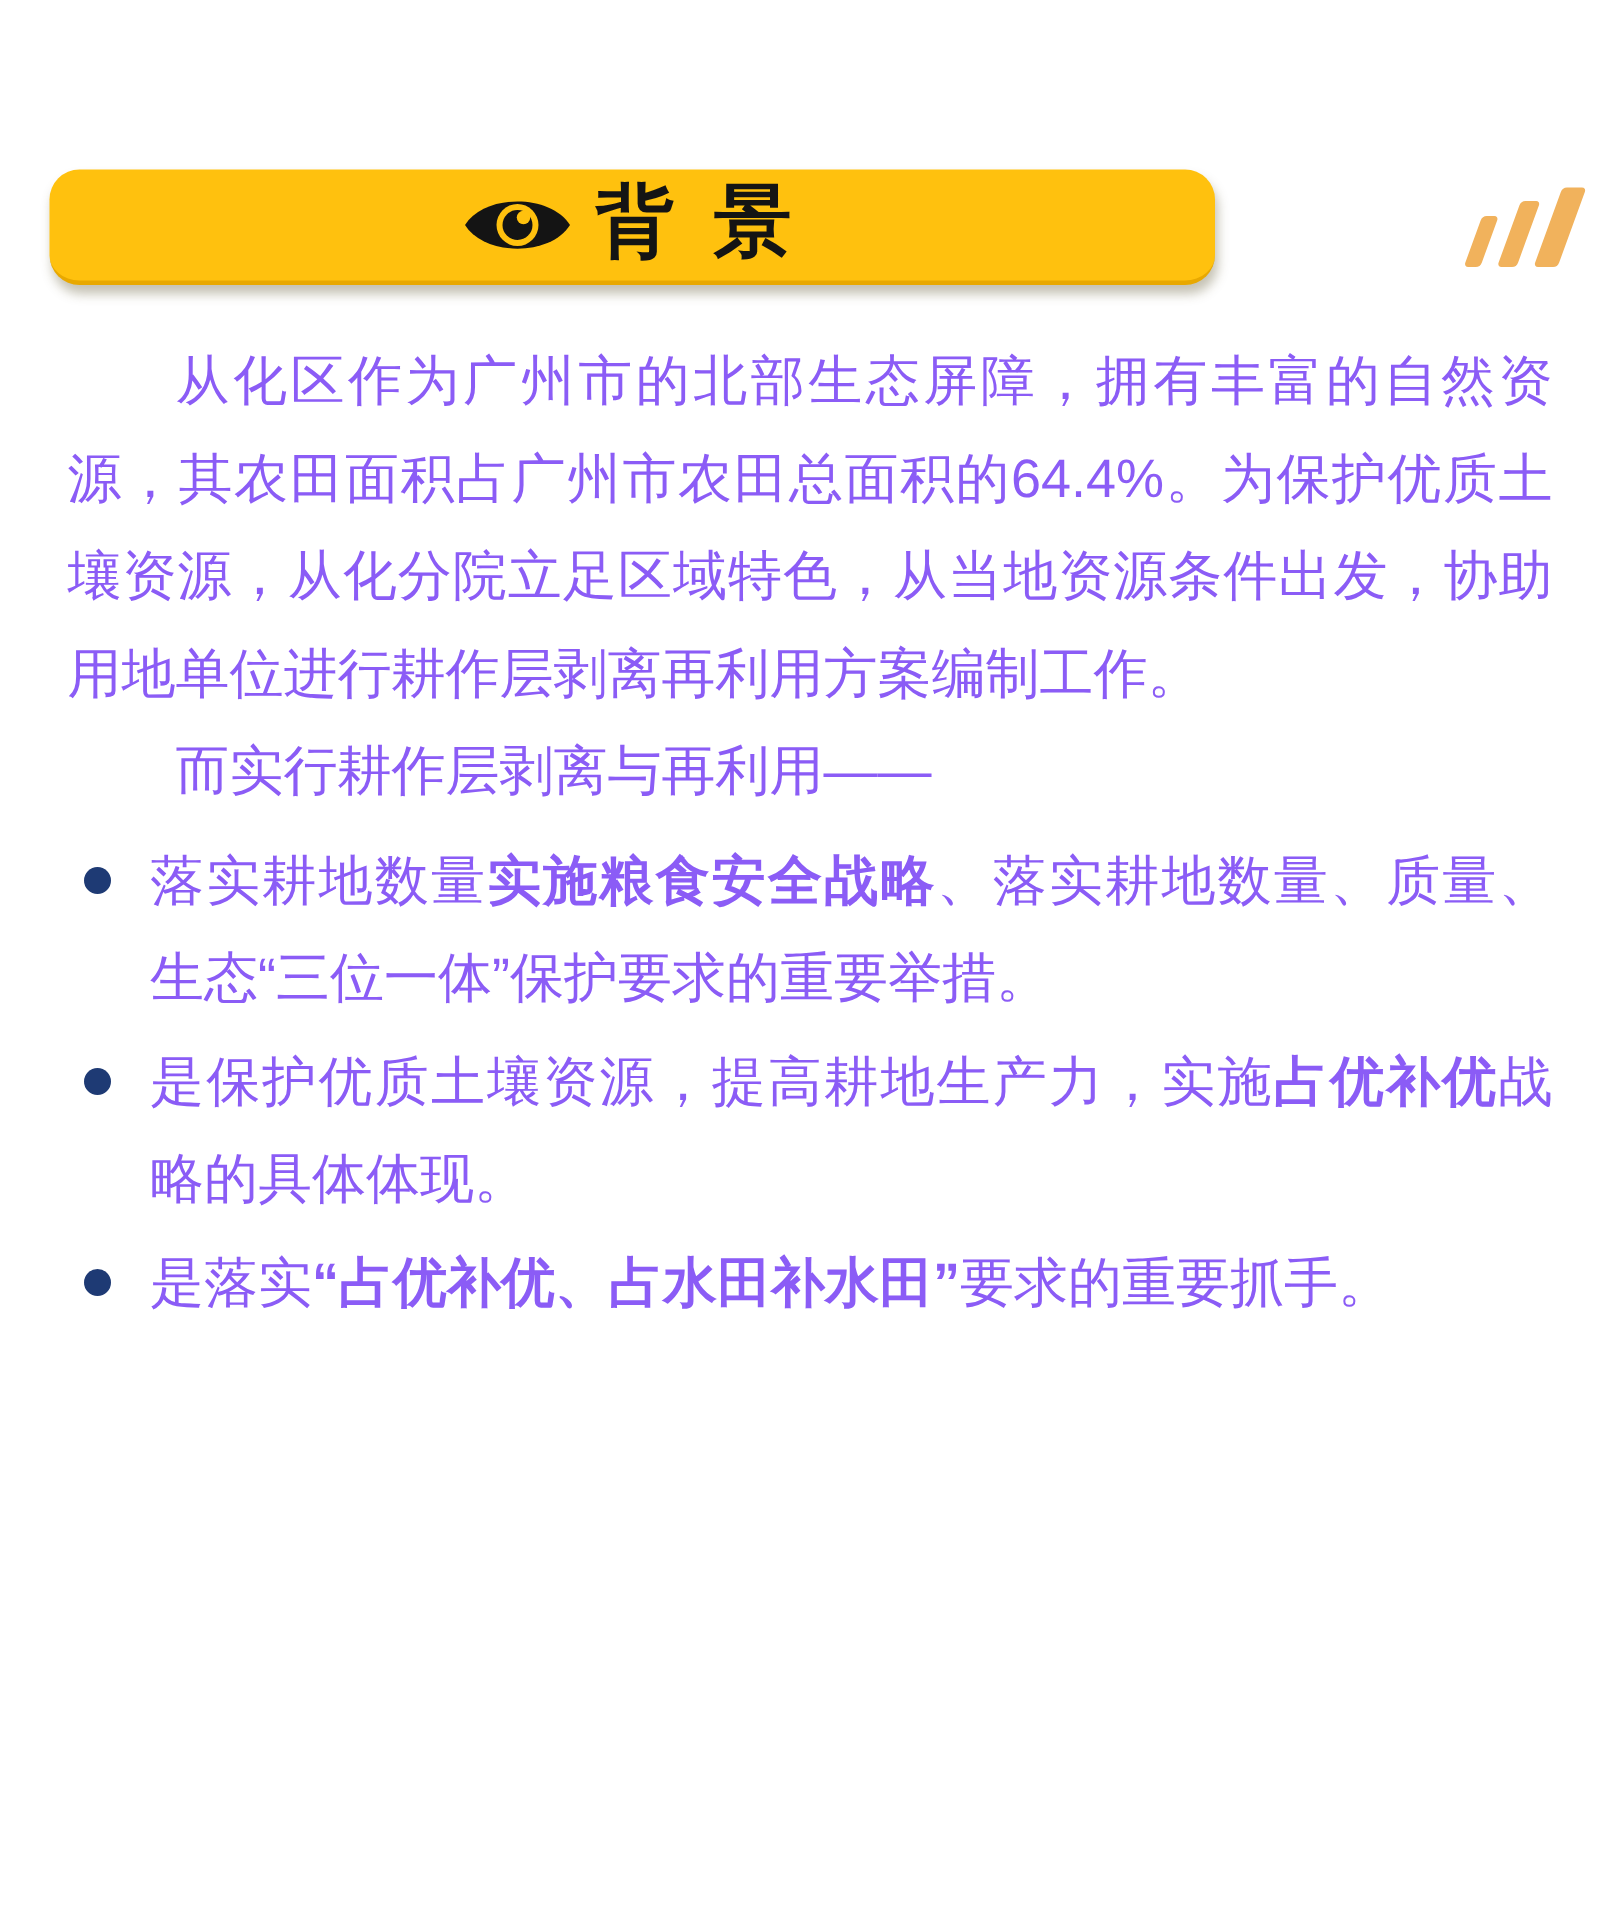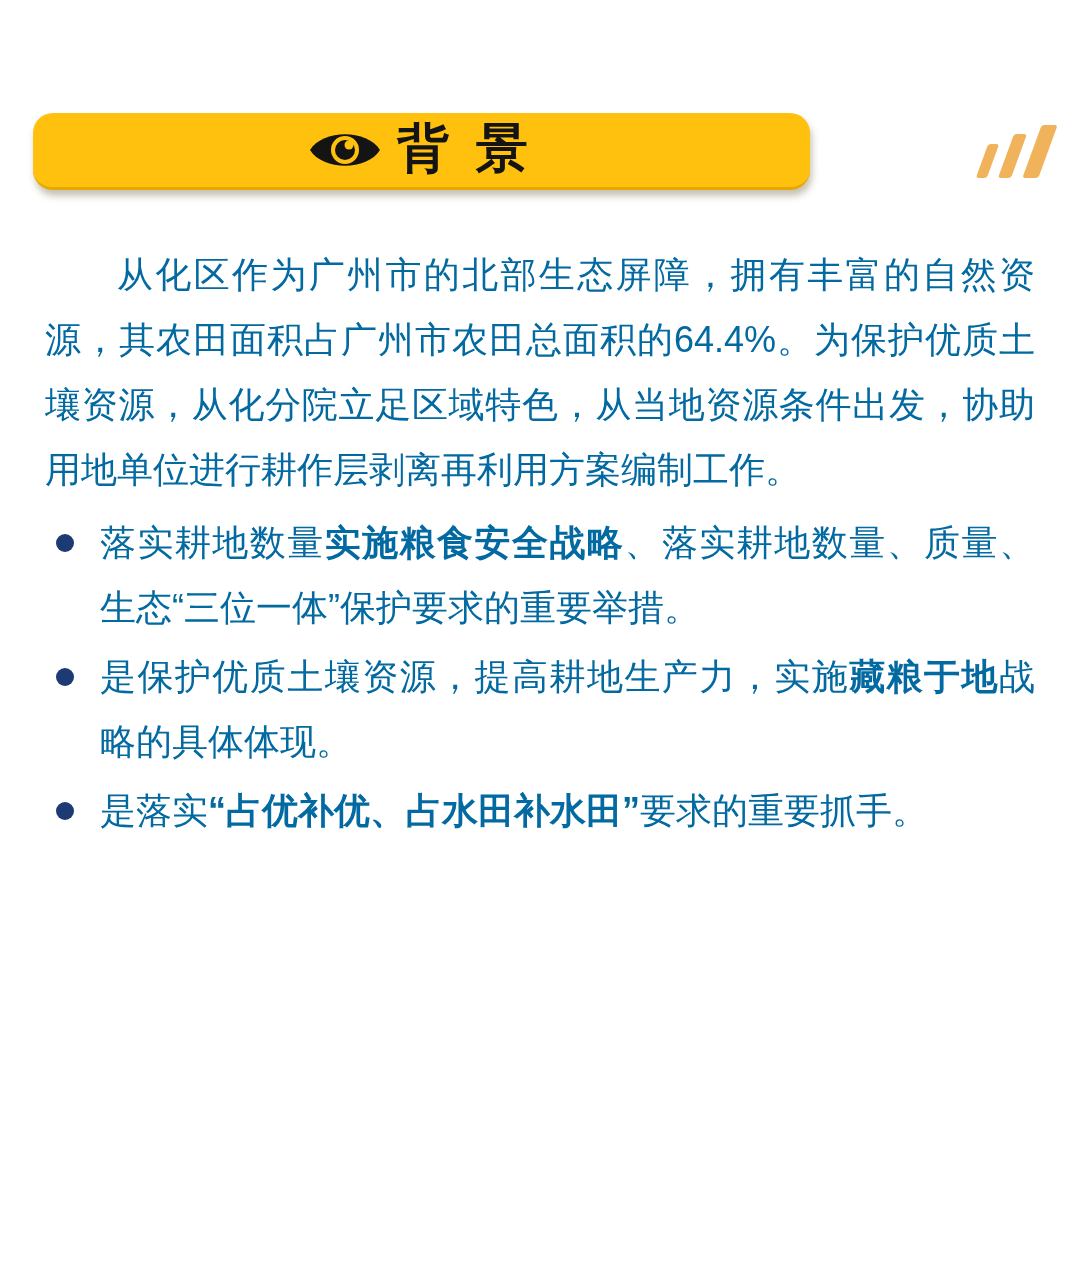--- a/index.html
+++ b/index.html
@@ -56,26 +56,26 @@
     background: #F1B25C;
     transform: skewX(-20deg);
     border-radius: 3px;
   }
   .slash.s1 { width: 11px; height: 34px; }
   .slash.s2 { width: 13px; height: 44px; }
   .slash.s3 { width: 16px; height: 53px; }
   
   .content {
     position: absolute;
-    top: 242px;
+    top: 221px;
     left: 45px;
     width: 990px;
     font-size: 36px;
     line-height: 65px;
-    color: #0369a1;
+    color: #8b5cf6;
     text-align: justify;
   }
   .para {
     margin: 0;
     text-indent: 2em;
   }
   .seg { color: inherit; }
   .seg.bold { font-weight: 800; }
   .bullets {
     list-style: none;
@@ -117,20 +117,21 @@
   </div>
 
   <div class="slashes">
     <i class="slash s1"></i>
     <i class="slash s2"></i>
     <i class="slash s3"></i>
   </div>
 
   <div class="content" id="content">
       <p class="para"><span class="seg">从化区作为广州市的北部生态屏障，拥有丰富的自然资源，其农田面积占广州市农田总面积的64.4%。为保护优质土壤资源，从化分院立足区域特色，从当地资源条件出发，协助用地单位进行耕作层剥离再利用方案编制工作。</span></p>
+      <p class="para"><span class="seg">而实行耕作层剥离与再利用——</span></p>
       <ul class="bullets">
         <li class="bullet"><span class="seg">落实耕地数量</span><span class="seg bold">实施粮食安全战略</span><span class="seg">、落实耕地数量、质量、生态“三位一体”保护要求的重要举措。</span></li>
-        <li class="bullet"><span class="seg">是保护优质土壤资源，提高耕地生产力，实施</span><span class="seg bold">藏粮于地</span><span class="seg">战略的具体体现。</span></li>
+        <li class="bullet"><span class="seg">是保护优质土壤资源，提高耕地生产力，实施</span><span class="seg bold">占优补优</span><span class="seg">战略的具体体现。</span></li>
         <li class="bullet"><span class="seg">是落实</span><span class="seg bold">“占优补优、占水田补水田”</span><span class="seg">要求的重要抓手。</span></li>
       </ul>
     </div>
 
 </div>
 
 </body></html>

